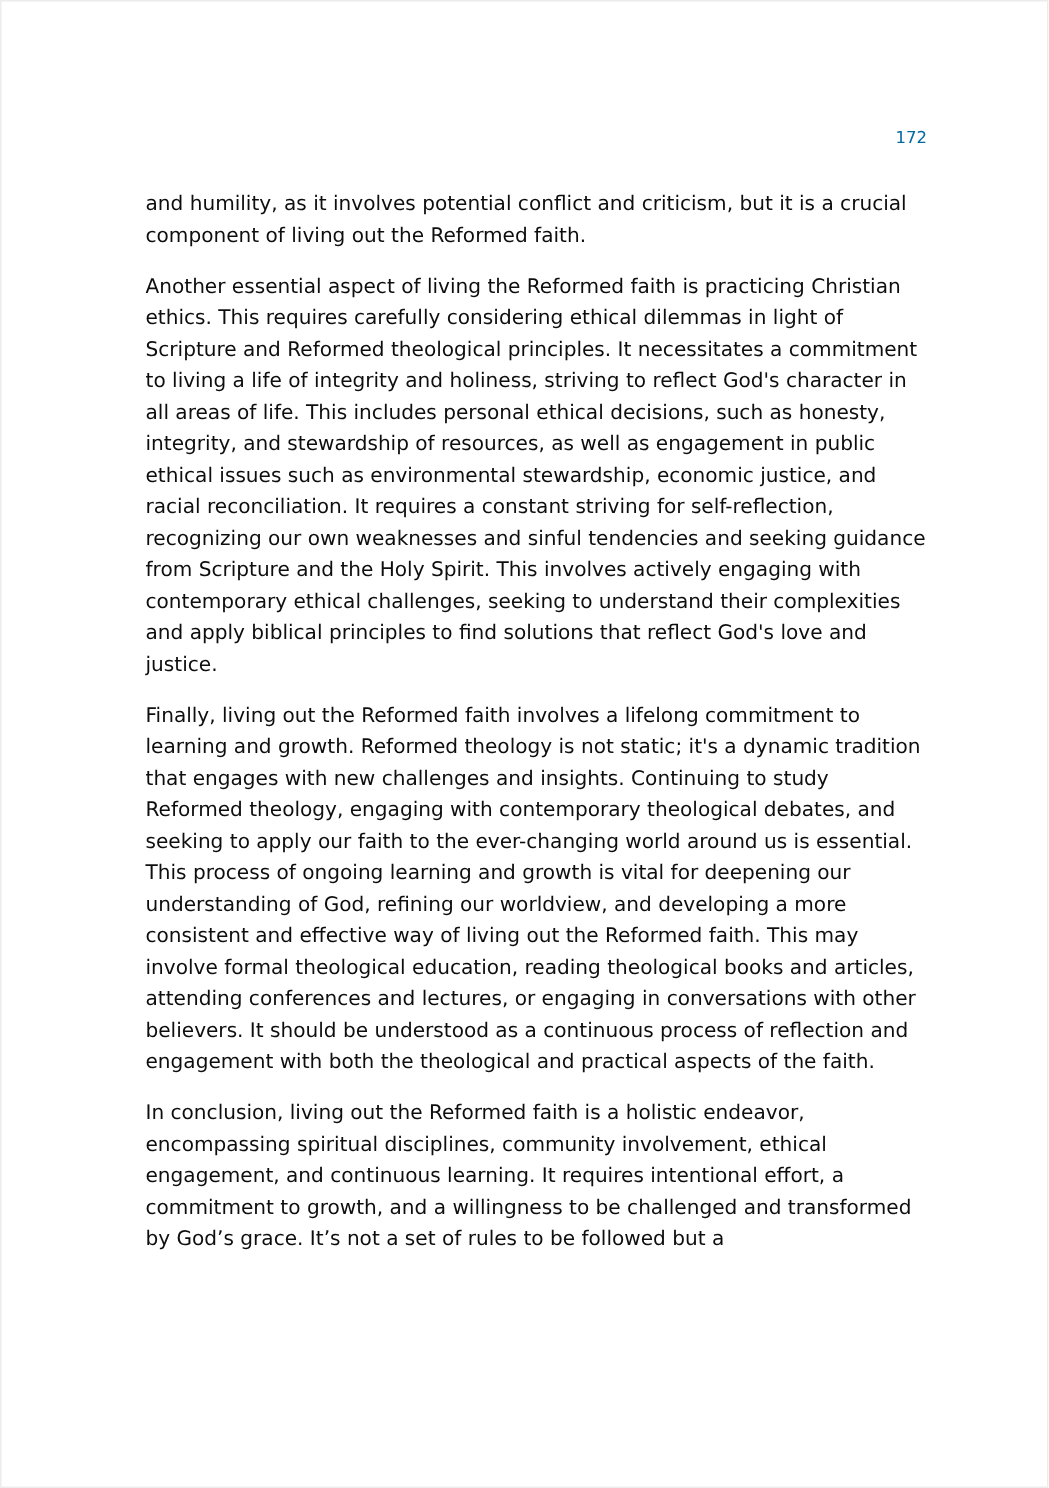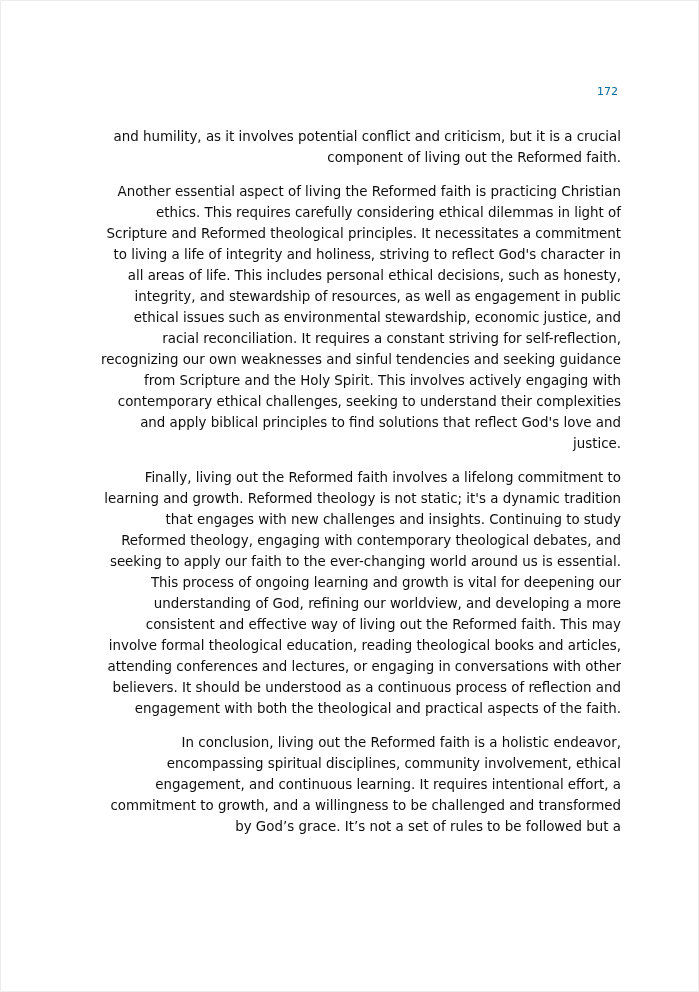--- a/index.html
+++ b/index.html
@@ -29,21 +29,21 @@
     position: absolute;
     top: 125px;
     left: 80px;
     width: 540px;
     font-size: 13.4px;
     line-height: 21px;
     color: #0e0e0e;
   }
   .content p {
     margin: 0 0 13px 16px;
-    text-align: right;
+    text-align: left;
   }
 </style>
 </head>
 <body>
 
 <div class="page">
   <div class="page-number">172</div>
 
   <div class="content">
     <p>and humility, as it involves potential conflict and criticism, but it is a crucial component of living out the Reformed faith.</p>

